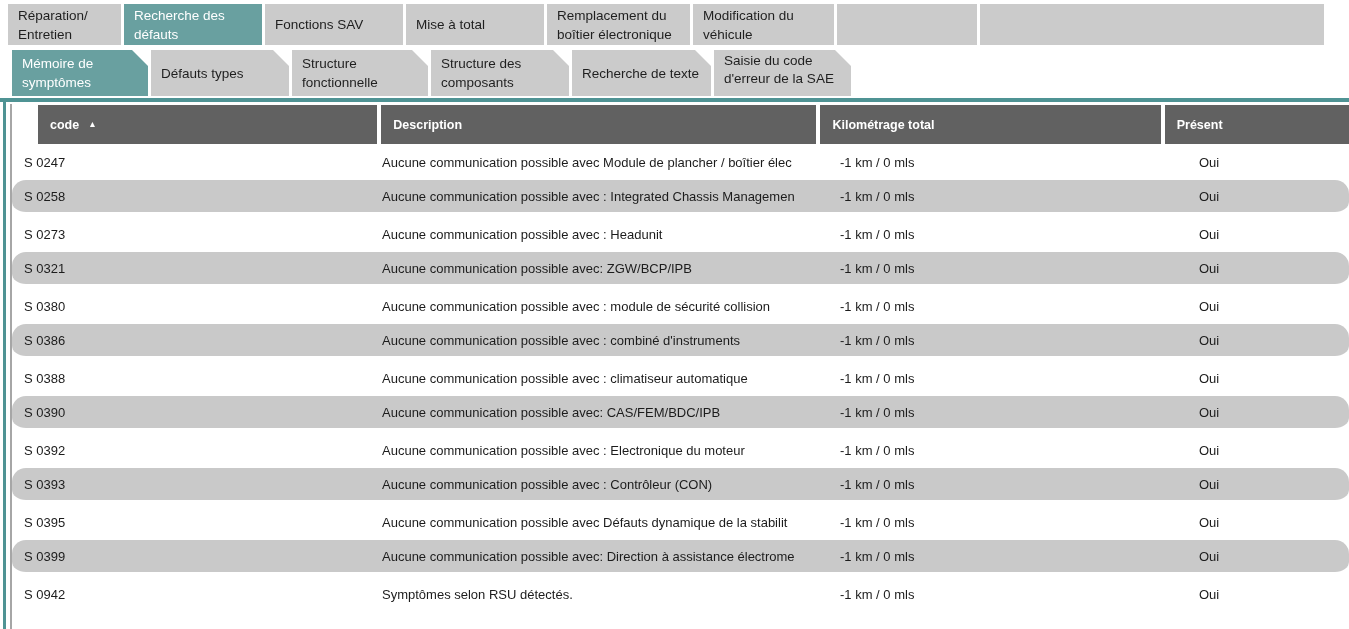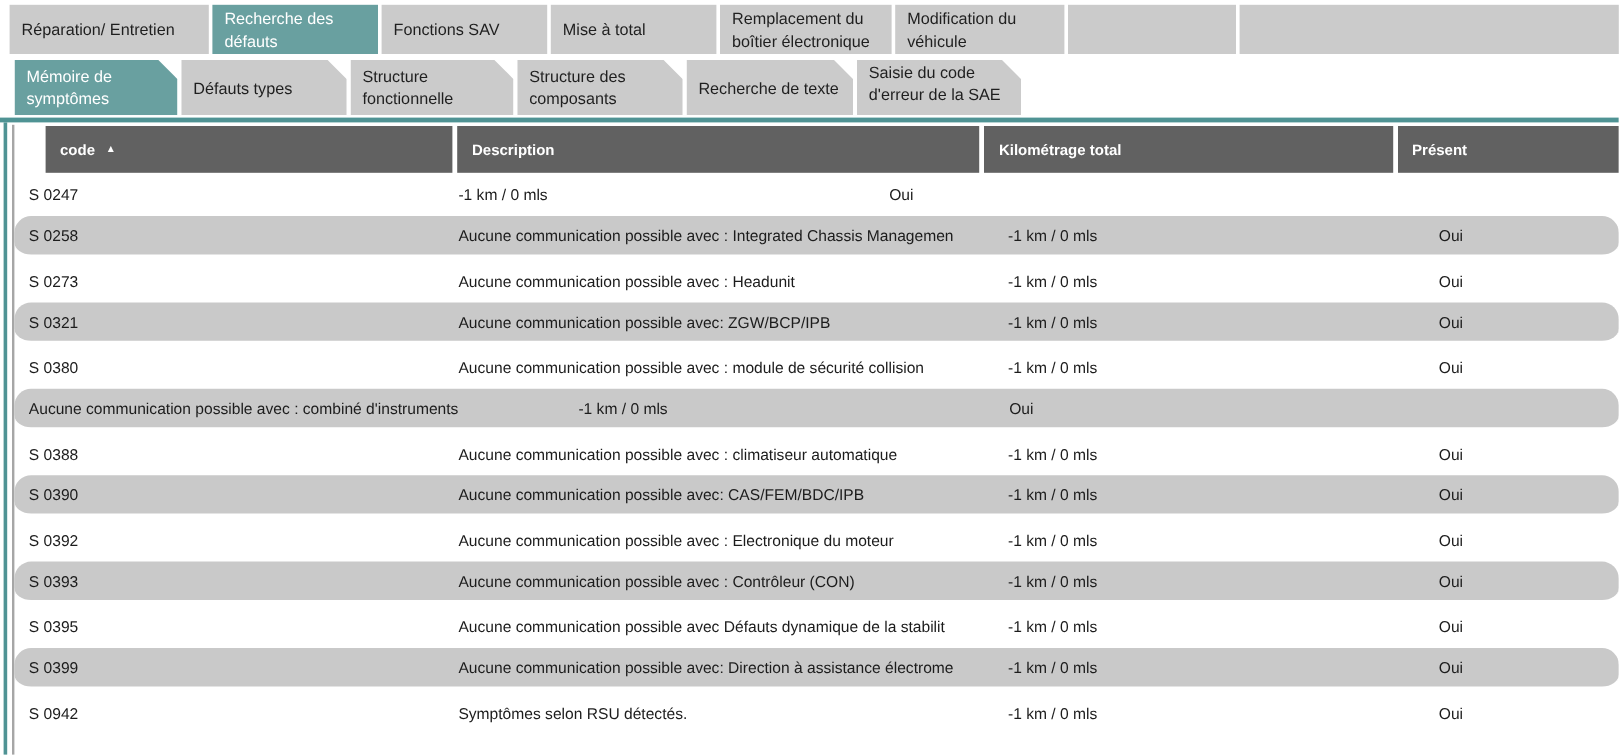--- a/index.html
+++ b/index.html
@@ -18,21 +18,21 @@
     background:#cbcbcb;color:#1f1f1f;
     font-size:13.5px;line-height:19px;
     display:flex;align-items:center;
     padding:0 10px;overflow:hidden;
   }
   .tab.active{background:#69a0a0;color:#ffffff;}
   .tabs-l2 .tab{
     clip-path:polygon(0 0, calc(100% - 16px) 0, 100% 16px, 100% 100%, 0 100%);
   }
   
-  .t1{width:166px}.t2{width:138px}.t3{width:138px}.t4{width:138px}
+  .t1{width:113px}.t2{width:138px}.t3{width:138px}.t4{width:138px}
   .t5{width:143px}.t6{width:141px}.t7{width:140px}.t8{width:344px}
   
   .u1{width:136px}.u2{width:138px}.u3{width:136px}.u4{width:138px}
   .u5{width:139px}.u6{width:137px}
   .tab.clip3{align-items:flex-start;line-height:18px;padding-top:2px;}
   
   .teal-rule{position:absolute;left:0;top:98px;width:1349px;height:4px;background:#4f9394;}
   .left-teal{position:absolute;left:3px;top:102px;width:3px;height:527px;background:#4f9394;}
   .left-gray{position:absolute;left:10px;top:104px;width:2px;height:525px;background:#a6a6a6;}
   
@@ -90,20 +90,21 @@
       <span>code</span>
       <span class="sort">▲</span>
     </div>
     <div class="th h-desc">Description</div>
     <div class="th h-km">Kilométrage total</div>
     <div class="th h-pres">Présent</div>
   </div>
   <div class="tbody">
     <div class="row">
       <div class="cell c-code">S 0247</div>
+      <div class="cell c-desc">Aucune communication possible avec Module de plancher / boîtier élec</div>
       <div class="cell c-km">-1 km / 0 mls</div>
       <div class="cell c-pres">Oui</div>
     </div>
     <div class="row">
       <div class="cell c-code">S 0258</div>
       <div class="cell c-desc">Aucune communication possible avec : Integrated Chassis Managemen</div>
       <div class="cell c-km">-1 km / 0 mls</div>
       <div class="cell c-pres">Oui</div>
     </div>
     <div class="row">
@@ -118,20 +119,21 @@
       <div class="cell c-km">-1 km / 0 mls</div>
       <div class="cell c-pres">Oui</div>
     </div>
     <div class="row">
       <div class="cell c-code">S 0380</div>
       <div class="cell c-desc">Aucune communication possible avec : module de sécurité collision</div>
       <div class="cell c-km">-1 km / 0 mls</div>
       <div class="cell c-pres">Oui</div>
     </div>
     <div class="row">
+      <div class="cell c-code">S 0386</div>
       <div class="cell c-desc">Aucune communication possible avec : combiné d'instruments</div>
       <div class="cell c-km">-1 km / 0 mls</div>
       <div class="cell c-pres">Oui</div>
     </div>
     <div class="row">
       <div class="cell c-code">S 0388</div>
       <div class="cell c-desc">Aucune communication possible avec : climatiseur automatique</div>
       <div class="cell c-km">-1 km / 0 mls</div>
       <div class="cell c-pres">Oui</div>
     </div>

